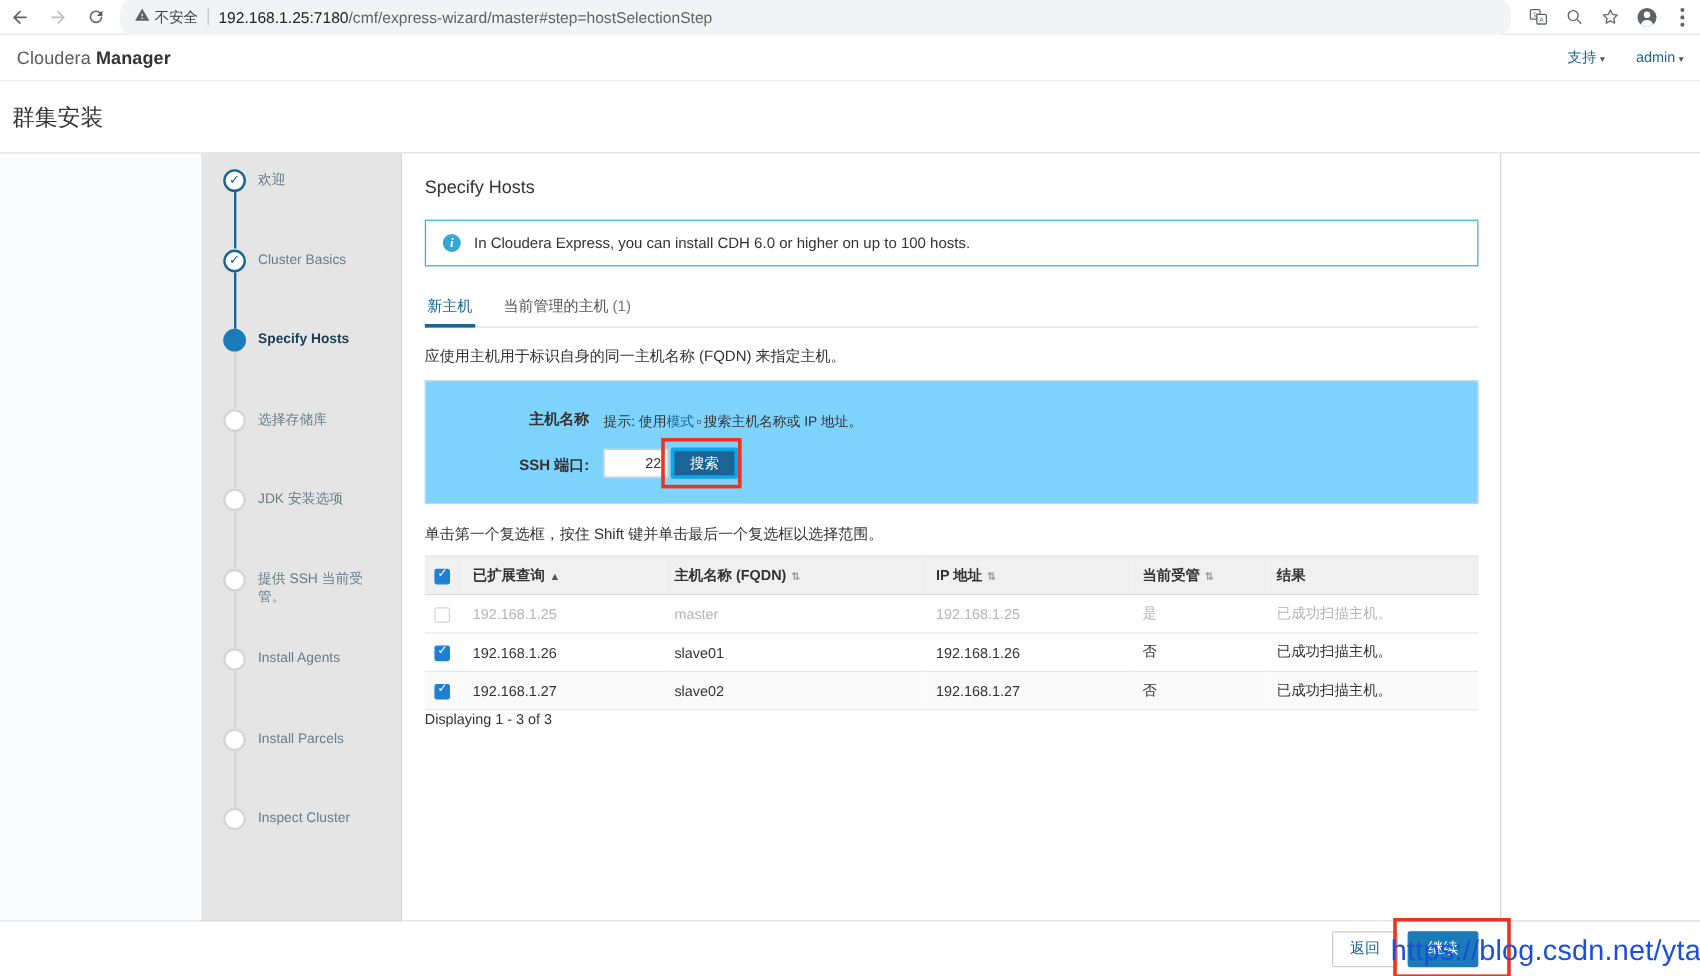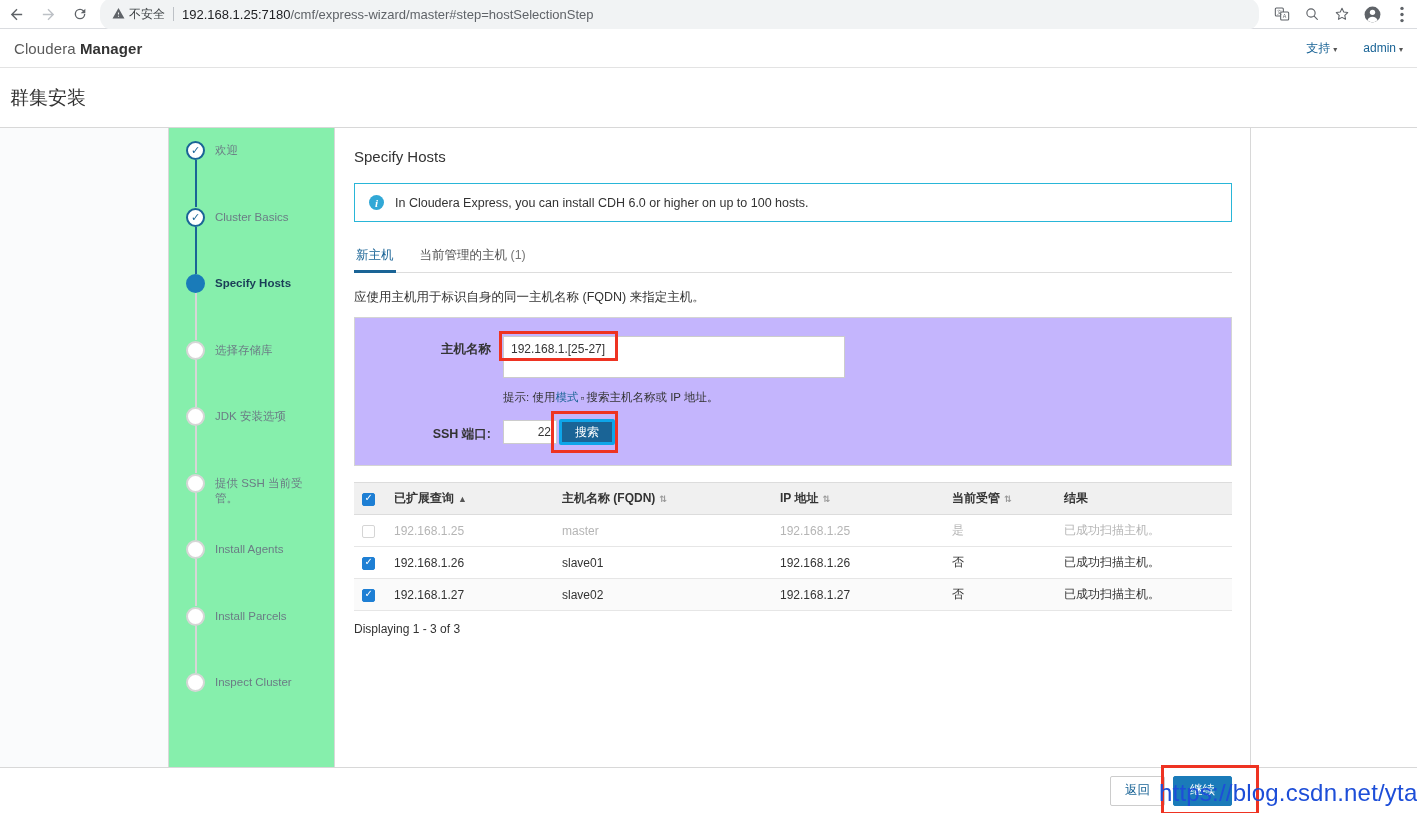--- a/index.html
+++ b/index.html
@@ -68,21 +68,21 @@
   
   .wizard {
     position: absolute; left: 0; top: 128px; width: 1417px; height: 640px;
     display: flex;
   }
   .gutter-left {
     width: 169px; background: #fafbfc; border-right: 1px solid #d8d8d8;
     border-bottom: 1px solid #d8d8d8;
   }
   .steps {
-    width: 166px; background: #86efac; border-right: 1px solid #d8d8d8;
+    width: 166px; background: #e5e5e5; border-right: 1px solid #d8d8d8;
     border-bottom: 1px solid #d8d8d8;
     padding: 12px 0 0 0; position: relative;
   }
   .step {
     position: relative; display: flex; align-items: flex-start;
     padding-left: 17px; height: 66.5px;
   }
   .step-marker {
     width: 19px; height: 19px; border-radius: 50%;
     border: 2px solid #d6d6d6; background: #fff;
@@ -137,21 +137,21 @@
   .tab.active::after {
     content: ""; position: absolute; left: 0; right: 0; bottom: -1px;
     height: 3px; background: #1a6496;
   }
   .tab.muted { color: #555; }
   .tab .count { color: #777; }
 
   .lead-text { font-size: 12.5px; color: #333; margin: 16px 0 11px 0; }
 
   .search-panel {
-    border: 1px solid #d4d4d4; background: #c4b5fd; padding: 18px 0 20px 0;
+    border: 1px solid #d4d4d4; background: #7dd3fc; padding: 18px 0 20px 0;
     margin-bottom: 16px;
   }
   .field-row { display: flex; align-items: flex-start; }
   .field-label {
     width: 148px; text-align: right; font-size: 12.5px; color: #333;
     padding-right: 12px; padding-top: 5px; flex: 0 0 auto; font-weight: bold;
   }
   .hostname-box {
     width: 342px; height: 42px; border: 1px solid #ccc; background: #fff;
     font-size: 12px; color: #333; padding: 5px 7px; resize: none;
@@ -209,21 +209,21 @@
     display: inline-block; vertical-align: middle; border-radius: 2px;
   }
   .cb.checked {
     background: #1e7fd4; border-color: #1e7fd4; position: relative;
   }
   .cb.checked::after {
     content: "✓"; color: #fff; font-size: 10px; position: absolute;
     left: 1.5px; top: -2px; font-weight: bold;
   }
   .cb.dim { border-color: #d5d5d5; }
-  .displaying { font-size: 12px; color: #333; margin-top: 11px; }
+  .displaying { font-size: 12px; color: #333; }
 
   .gutter-right {
     width: 167px; background: #fff; border-left: 1px solid #d8d8d8;
     border-bottom: 1px solid #d8d8d8;
   }
 
   
   .footer {
     position: absolute; left: 0; top: 768px; width: 1254px; height: 45px;
     background: #fff; display: flex; align-items: center;
@@ -389,43 +389,40 @@
         <div class="tab active">新主机</div>
         <div class="tab muted"><span>当前管理的主机</span> <span class="count">(1)</span></div>
       </div>
 
       <p class="lead-text">应使用主机用于标识自身的同一主机名称 (FQDN) 来指定主机。</p>
 
       <div class="search-panel">
         <div class="field-row">
           <div class="field-label">主机名称</div>
           <div>
-            <div class="hostname-wrap">
-              <textarea class="hostname-box" style="">192.168.1.[25-27]</textarea>
-              <div class="red-box rb-host"></div>
-            </div>
             <div class="hint">
               <span>提示: 使用</span>
                 <a href="#">模式</a>
                 <span class="glyph">▫</span>
                 <span>搜索主机名称或 IP 地址。</span>
             </div>
           </div>
         </div>
         <div class="port-row">
           <div class="field-label">SSH 端口:</div>
           <input class="port-input" type="text" value="22" style="">
           <div class="search-wrap">
             <button class="btn-search">搜索</button>
             <div class="red-box rb-search"></div>
           </div>
         </div>
       </div>
 
       <div class="scan-msg">
+        <div>单击第一个复选框，按住 Shift 键并单击最后一个复选框以选择范围。</div>
       </div>
 
       <table class="hosts">
         <colgroup>
           <col style="width:32px">
             <col style="width:168px">
             <col style="width:218px">
           <col style="width:172px">
             <col style="width:112px">
             <col style="width:176px">

